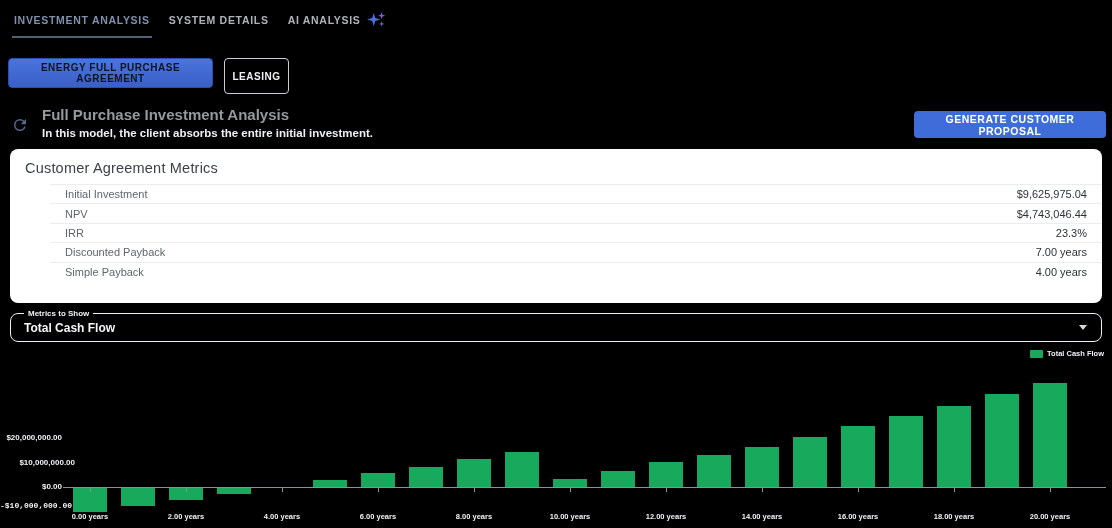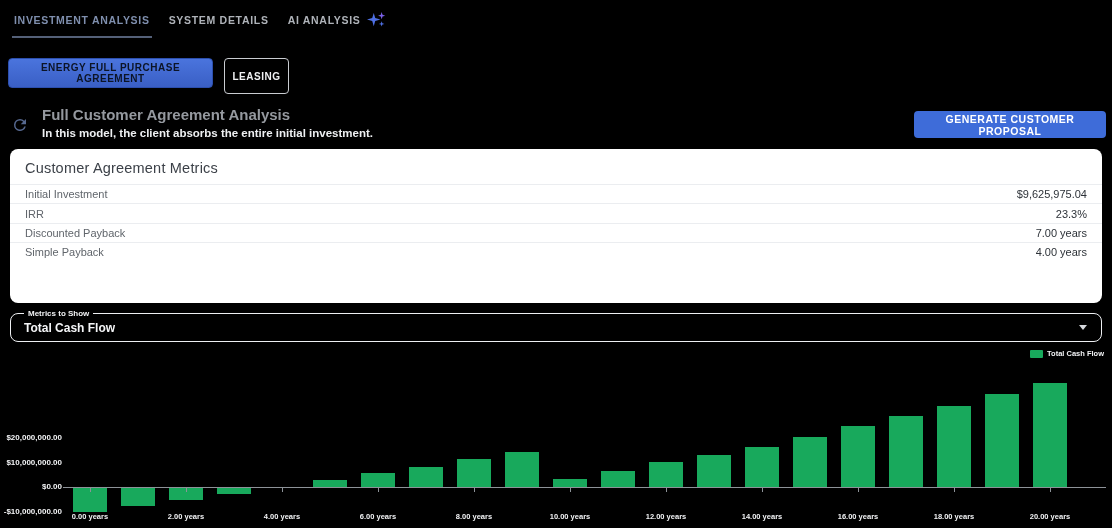--- a/index.html
+++ b/index.html
@@ -28,21 +28,21 @@
   .refresh{position:absolute;top:116px;left:11px;width:18px;height:18px;cursor:pointer;}
   .h-title{position:absolute;top:106px;left:42px;font-size:15px;font-weight:600;color:#95999f;}
   .h-sub{position:absolute;top:127px;left:42px;font-size:11.5px;font-weight:700;color:#eef0f2;}
   .btn-generate{position:absolute;top:111px;left:914px;width:192px;height:27px;
        background:#3e6cd9;border:none;color:#fff;font-size:10.5px;}
   
   .card{position:absolute;top:149px;left:10px;width:1092px;height:154px;
        background:#fff;border-radius:8px;color:#2d3238;overflow:hidden;}
   .card-title{padding:11px 15px 8px;font-size:14.5px;font-weight:500;color:#3c4148;letter-spacing:.2px;}
   .mrow{display:flex;justify-content:space-between;align-items:center;height:18.4px;
-       padding:0 15px;border-top:1px solid #ebedf0;}
+       padding:0 15px;border-top:1px solid #ebedf0;margin-left:40px;}
   .mlabel{font-size:11px;color:#60656b;}
   .mvalue{font-size:11px;font-weight:500;color:#2d3238;}
   
   .select{position:absolute;top:313px;left:10px;width:1090px;height:27px;
        border:1px solid #edeff2;border-radius:8px;background:#000;cursor:pointer;}
   .select-label{position:absolute;top:-5px;left:13px;background:#000;padding:0 4px;
        font-size:8px;font-weight:700;color:#f2f3f5;text-align:center;}
   .select-value{position:absolute;left:13px;top:7px;font-size:12px;font-weight:700;color:#f4f5f7;}
   .select-caret{position:absolute;right:14px;top:11px;width:0;height:0;
        border-left:4px solid transparent;border-right:4px solid transparent;
@@ -84,29 +84,33 @@
 </div>
 
 <button class="btn btn-purchase">ENERGY FULL PURCHASE AGREEMENT</button>
 <button class="btn btn-leasing">LEASING</button>
 
 <span class="refresh">
   <svg width="18" height="18" viewBox="0 0 24 24">
     <path fill="#56688f" d="M17.65 6.35A7.96 7.96 0 0 0 12 4a8 8 0 1 0 7.73 10h-2.08A6 6 0 1 1 12 6c1.66 0 3.14.69 4.22 1.78L13 11h7V4l-2.35 2.35z"></path>
   </svg>
 </span>
-<div class="h-title">Full Customer Agreement Analysis</div>
+<div class="h-title">Full Purchase Investment Analysis</div>
 <div class="h-sub">In this model, the client absorbs the entire initial investment.</div>
 <button class="btn btn-generate">GENERATE CUSTOMER PROPOSAL</button>
 
 <div class="card">
   <div class="card-title">Customer Agreement Metrics</div>
   <div class="mrow">
     <span class="mlabel">Initial Investment</span>
     <span class="mvalue">$9,625,975.04</span>
+  </div>
+  <div class="mrow">
+    <span class="mlabel">NPV</span>
+    <span class="mvalue">$4,743,046.44</span>
   </div>
   <div class="mrow">
     <span class="mlabel">IRR</span>
     <span class="mvalue">23.3%</span>
   </div>
   <div class="mrow">
     <span class="mlabel">Discounted Payback</span>
     <span class="mvalue">7.00 years</span>
   </div>
   <div class="mrow">
@@ -143,23 +147,23 @@
     <div class="bar" style="left: 649px; width: 34px; height: 25px; background: rgb(24, 169, 92); top: 97px;"></div>
     <div class="bar" style="left: 697px; width: 34px; height: 32px; background: rgb(24, 169, 92); top: 90px;"></div>
     <div class="bar" style="left: 745px; width: 34px; height: 40px; background: rgb(24, 169, 92); top: 82px;"></div>
     <div class="bar" style="left: 793px; width: 34px; height: 50px; background: rgb(24, 169, 92); top: 72px;"></div>
     <div class="bar" style="left: 841px; width: 34px; height: 61px; background: rgb(24, 169, 92); top: 61px;"></div>
     <div class="bar" style="left: 889px; width: 34px; height: 71px; background: rgb(24, 169, 92); top: 51px;"></div>
     <div class="bar" style="left: 937px; width: 34px; height: 81px; background: rgb(24, 169, 92); top: 41px;"></div>
     <div class="bar" style="left: 985px; width: 34px; height: 93px; background: rgb(24, 169, 92); top: 29px;"></div>
     <div class="bar" style="left: 1033px; width: 34px; height: 104px; background: rgb(24, 169, 92); top: 18px;"></div>
     <div class="ylabel" style="top: 68px;">$20,000,000.00</div>
-    <div class="ylabel" style="top: 92.5px;">$10,000,000.00</div>
+    <div class="ylabel" style="top: 92.5px; padding-left: 13px;">$10,000,000.00</div>
     <div class="ylabel" style="top: 117px;">$0.00</div>
-    <div class="ylabel" style="top: 142px;">-$10,000,000.00</div>
+    <div class="ylabel" style="top: 136px; font-family: Liberation Mono, monospace;">-$10,000,000.00</div>
     <div class="xlabel" style="left: 90px;">0.00 years</div>
     <div class="tick" style="left: 90px;"></div>
     <div class="xlabel" style="left: 186px;">2.00 years</div>
     <div class="tick" style="left: 186px;"></div>
     <div class="xlabel" style="left: 282px;">4.00 years</div>
     <div class="tick" style="left: 282px;"></div>
     <div class="xlabel" style="left: 378px;">6.00 years</div>
     <div class="tick" style="left: 378px;"></div>
     <div class="xlabel" style="left: 474px;">8.00 years</div>
     <div class="tick" style="left: 474px;"></div>

